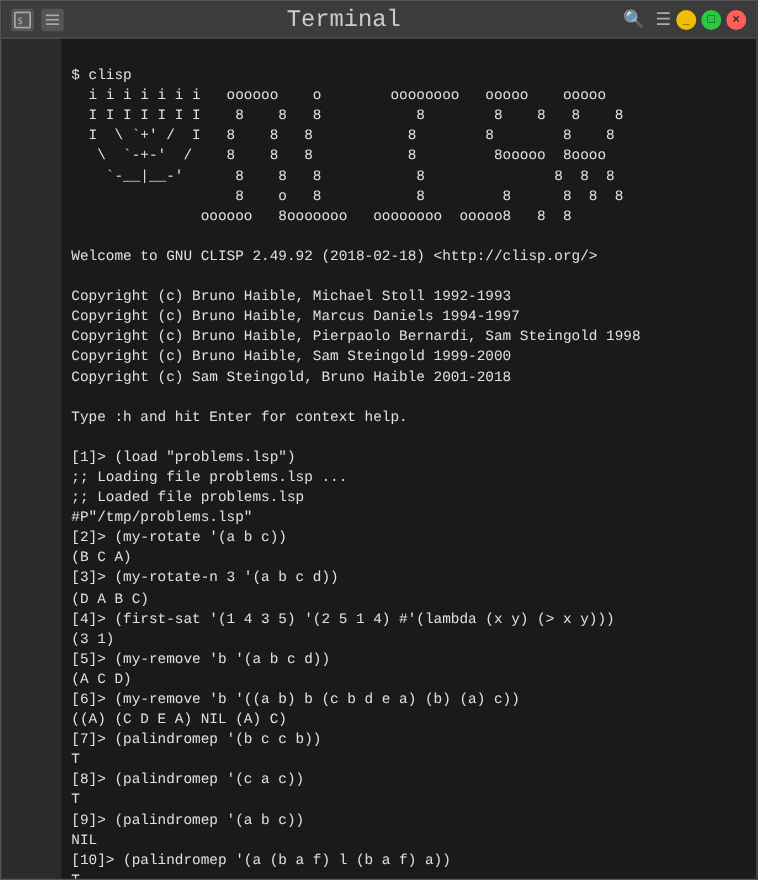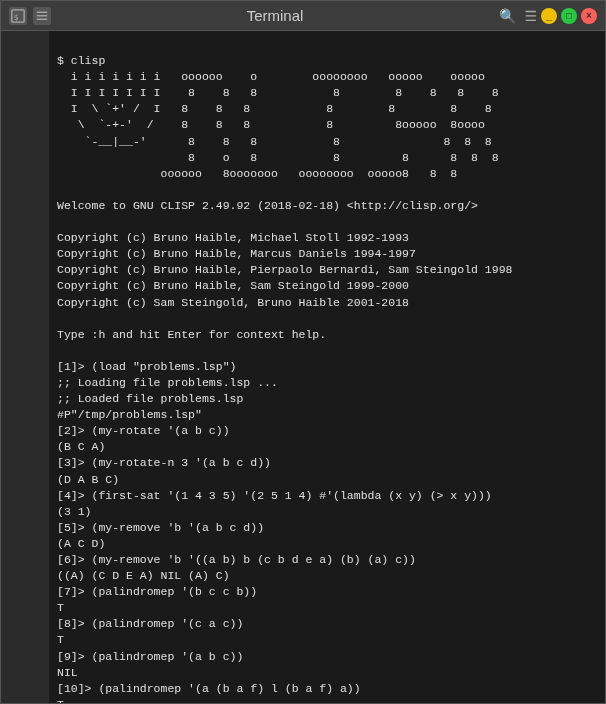--- a/index.html
+++ b/index.html
@@ -45,22 +45,22 @@
       justify-content: center;
     }
 
     .titlebar-icon svg {
       width: 14px;
       height: 14px;
     }
 
     .titlebar-title {
       color: #ccc;
-      font-size: 15px;
-      font-family: Liberation Sans, sans-serif;
+      font-size: 19px;
+      font-family: Liberation Mono, monospace;
       flex: 1;
       text-align: center;
     }
 
     .titlebar-right {
       display: flex;
       gap: 4px;
       align-items: center;
     }
 

